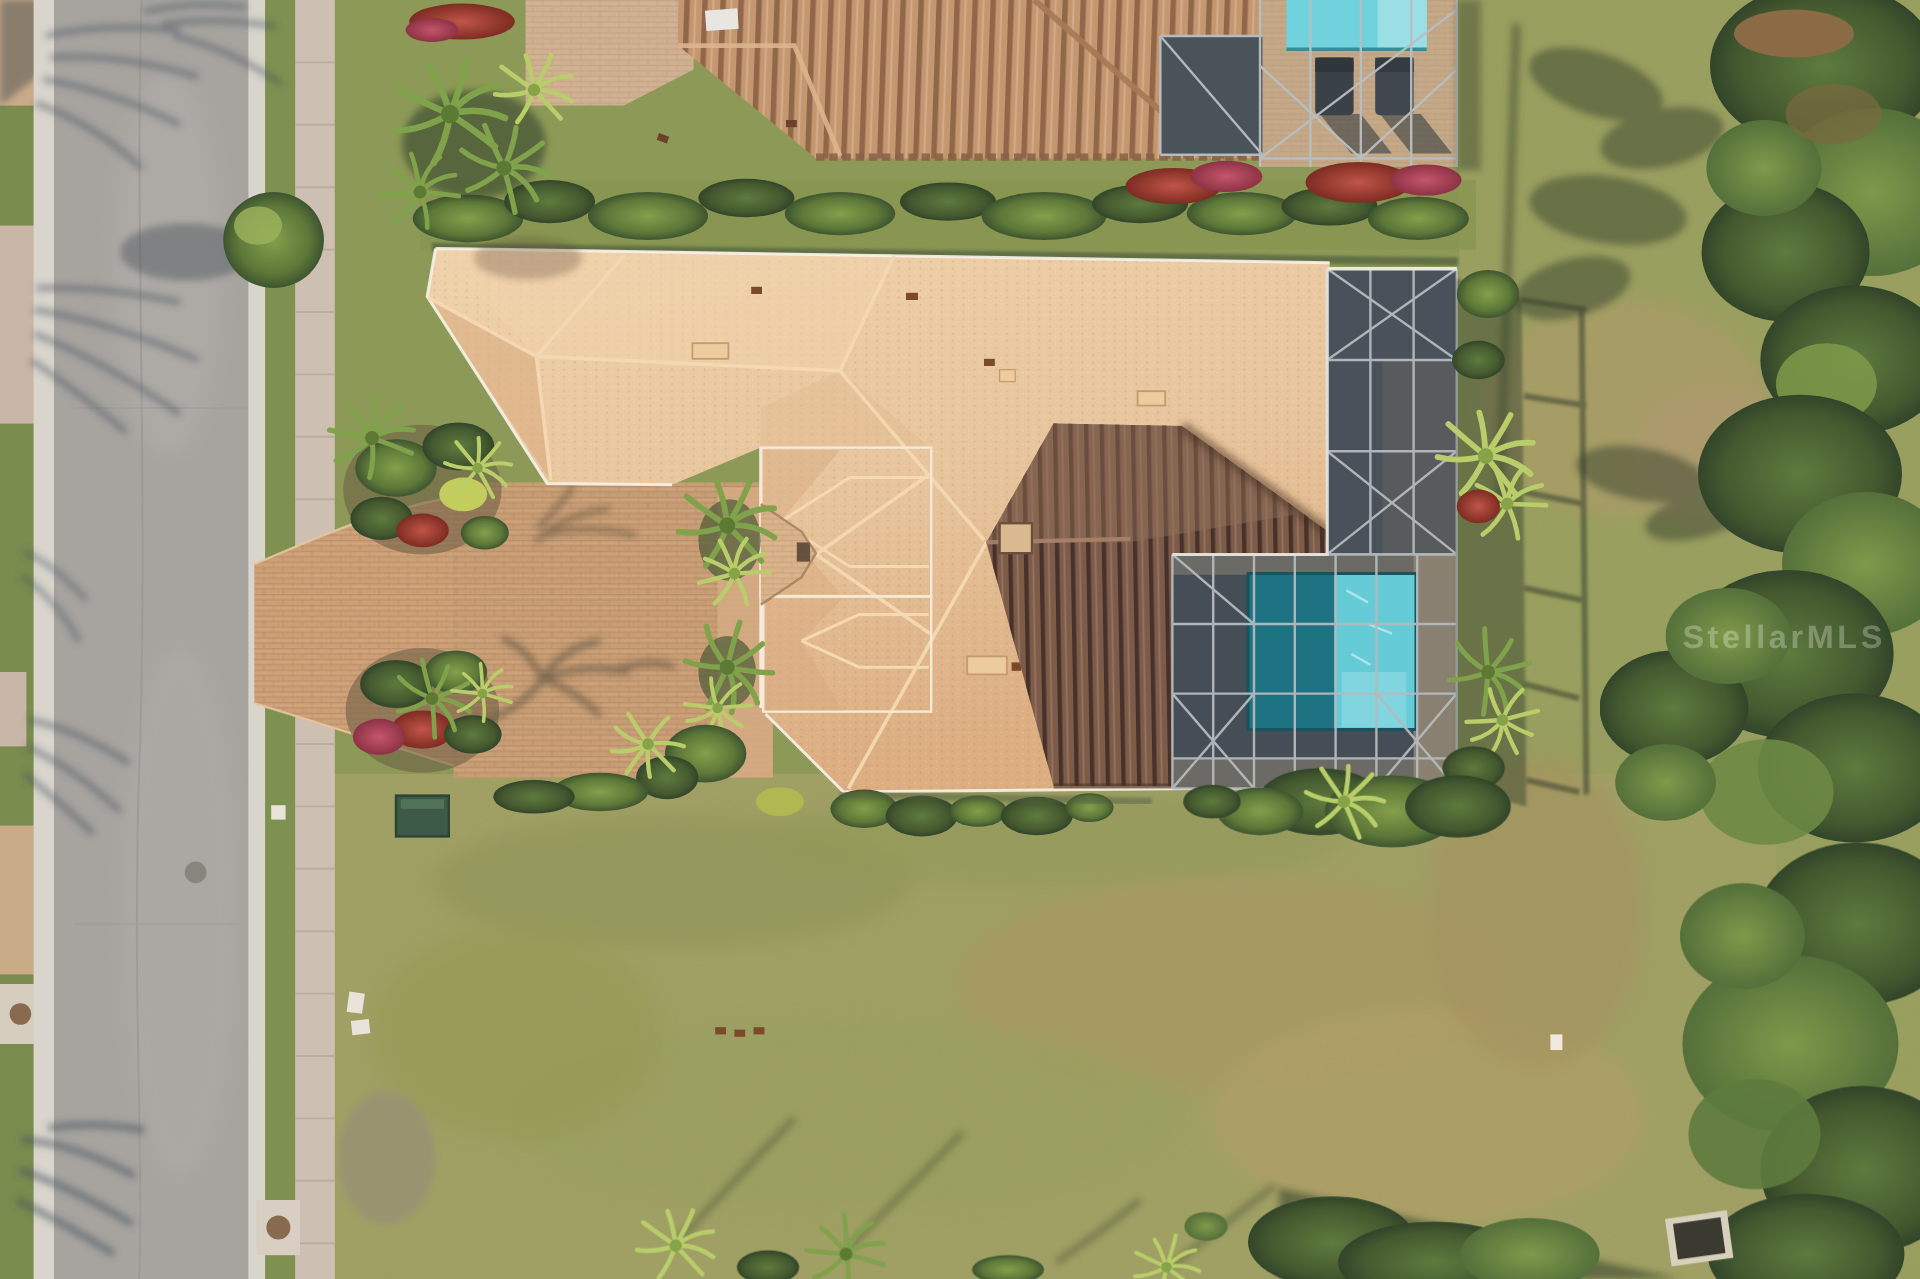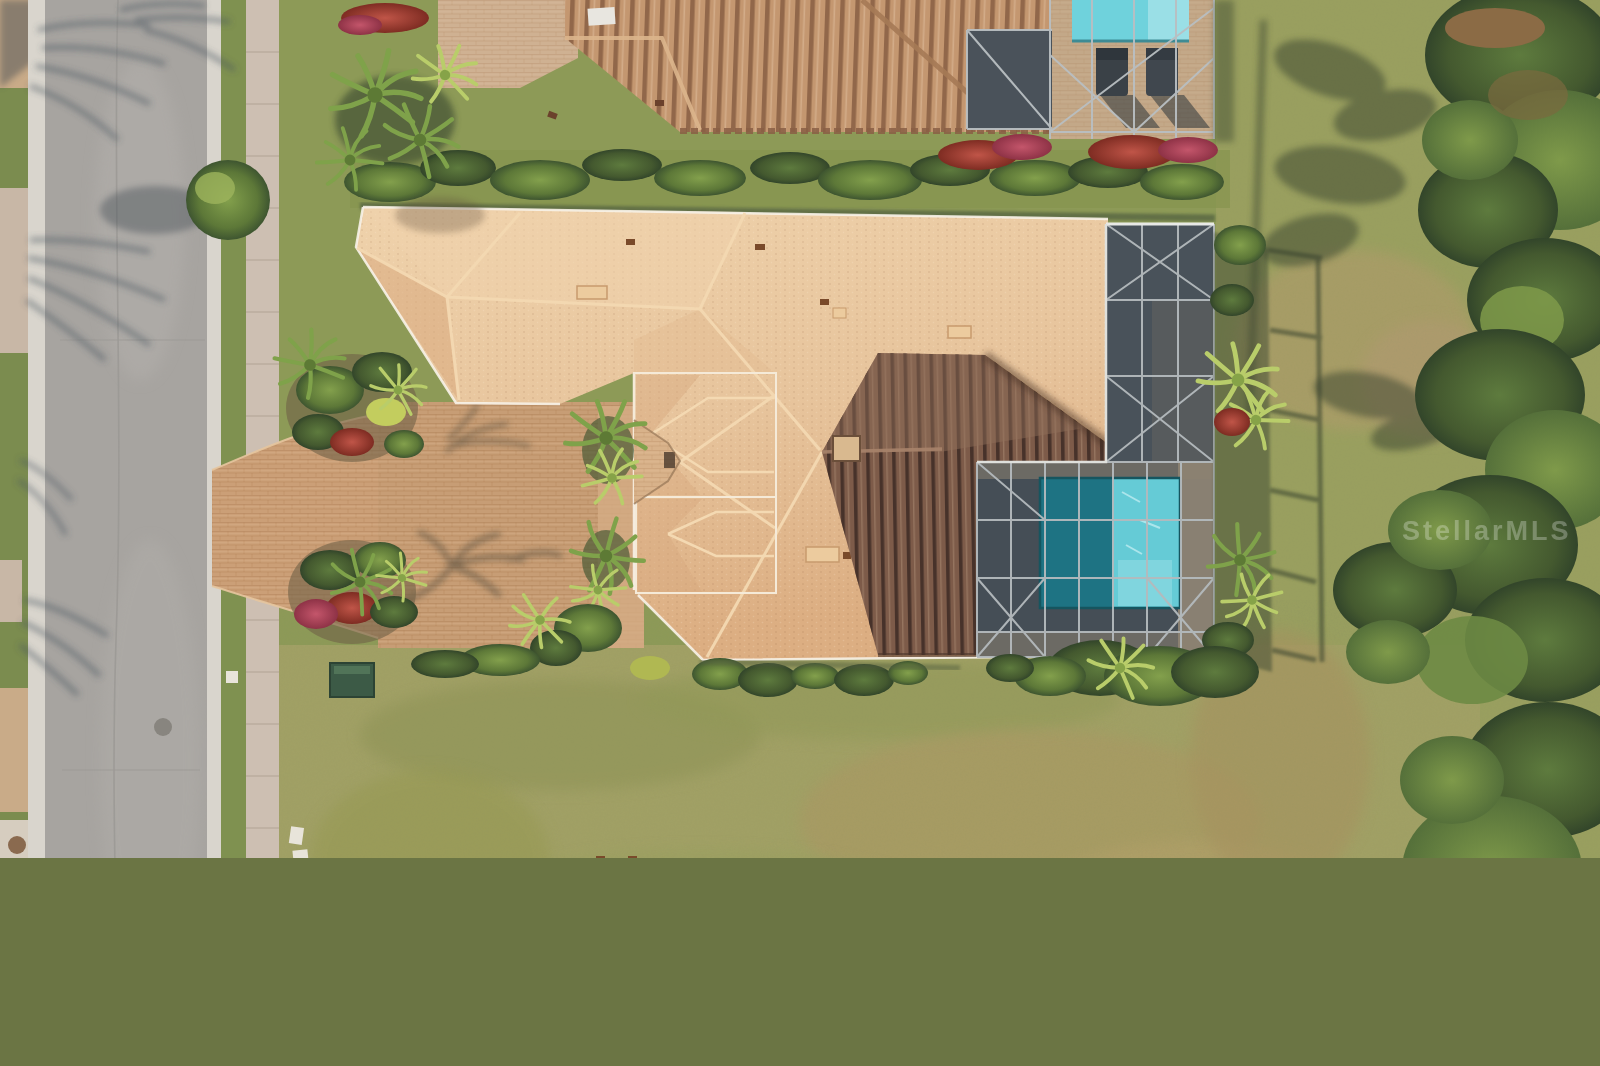--- a/index.html
+++ b/index.html
@@ -1,21 +1,21 @@
 <!DOCTYPE html>
 <html style="--road: #a7a4a0; --curb: #d9d5cd; --sidewalk: #cdbfb2; --grass: #8a9654; --lawnBack: #a2a165; --drive: #cb9f77; --tile: #e7c49c; --metal: #7d5b49; --screen: #49525a; --frame: #b4babd; --poolSun: #67ccd8; --poolShade: #1e7383;"><head>
 <meta charset="utf-8">
 <style>
   :root{
     --road:#a7a4a0; --curb:#d9d5cd; --sidewalk:#cdbfb2; --grass:#8a9654;
     --lawnBack:#a2a165; --drive:#cb9f77; --tile:#e7c49c; --metal:#7d5b49;
     --screen:#49525a; --poolSun:#67ccd8; --poolShade:#1e7383; --frame:#b4babd;
   }
   html,body{margin:0;padding:0;background:#6b7544;}
-  #stage{position:relative;width:1600px;height:858px;overflow:hidden;
+  #stage{position:relative;width:1600px;height:1066px;overflow:hidden;
          background:var(--grass);font-family:"Liberation Sans",sans-serif;}
   svg{position:absolute;left:0;top:0;}
   .wm{font-family:"Liberation Sans",sans-serif;font-size:27px;letter-spacing:3px;
       fill:#ffffff;opacity:.27;font-weight:bold;}
 </style>
 </head>
 <body>
 
 <div id="stage" role="img" aria-label="Overhead aerial view of a single-family Florida home with a tan flat-tile roof, dark standing-seam metal lanai roof, screened pool enclosure with turquoise pool, paver driveway and parking court, gray residential street with palm-tree shadows, neighbor house with barrel-tile roof and pool at top, large back lawn and a wooded tree line on the right">
 

